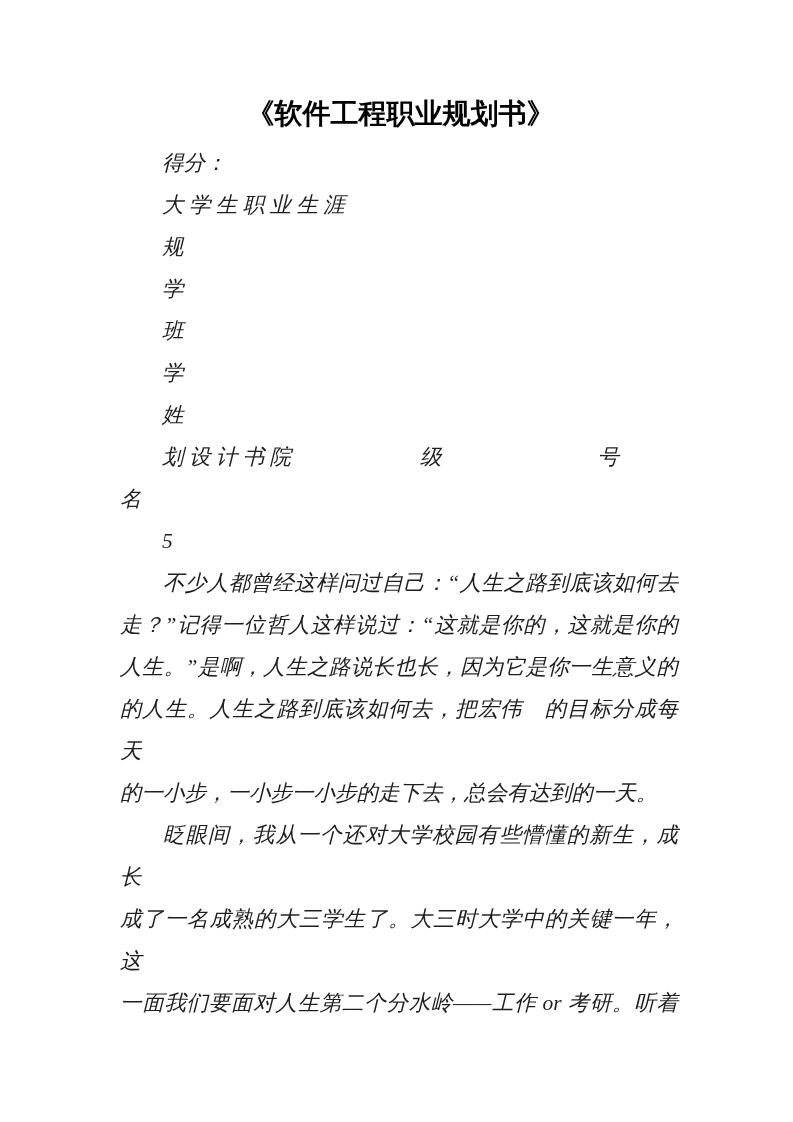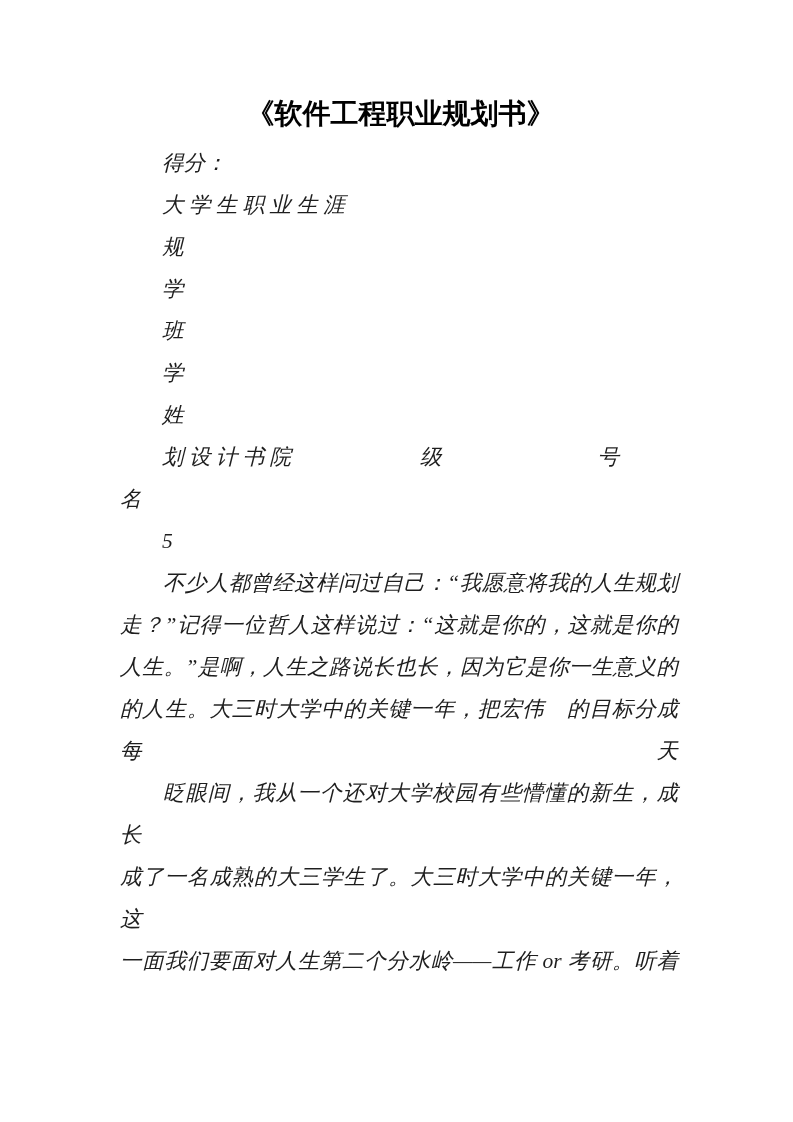--- a/index.html
+++ b/index.html
@@ -63,24 +63,25 @@
         <div class="line ind">班</div>
         <div class="line ind">学</div>
         <div class="line ind">姓</div>
         <div class="line ind">划 设 计 书 院　　　　　　级　　　　　　　 号</div>
         <div class="line">名</div>
         <div class="line ind">5</div>
       </div>
 
 
     <div>
-        <div class="line first just">不少人都曾经这样问过自己：“我愿意将我的人生规划</div>
+        <div class="line first just">不少人都曾经这样问过自己：“人生之路到底该如何去</div>
         <div class="line just">走？”记得一位哲人这样说过：“这就是你的，这就是你的</div>
         <div class="line just">人生。”是啊，人生之路说长也长，因为它是你一生意义的</div>
-        <div class="line just">的人生。大三时大学中的关键一年，把宏伟　的目标分成每天</div>
+        <div class="line just">的人生。人生之路到底该如何去，把宏伟　的目标分成每天</div>
+        <div class="line">的一小步，一小步一小步的走下去，总会有达到的一天。</div>
       </div>
 
     <div>
         <div class="line first just">眨眼间，我从一个还对大学校园有些懵懂的新生，成长</div>
         <div class="line just">成了一名成熟的大三学生了。大三时大学中的关键一年，这</div>
         <div class="line just">一面我们要面对人生第二个分水岭——工作 or 考研。听着</div>
       </div>
   </div>
 </div>
 

